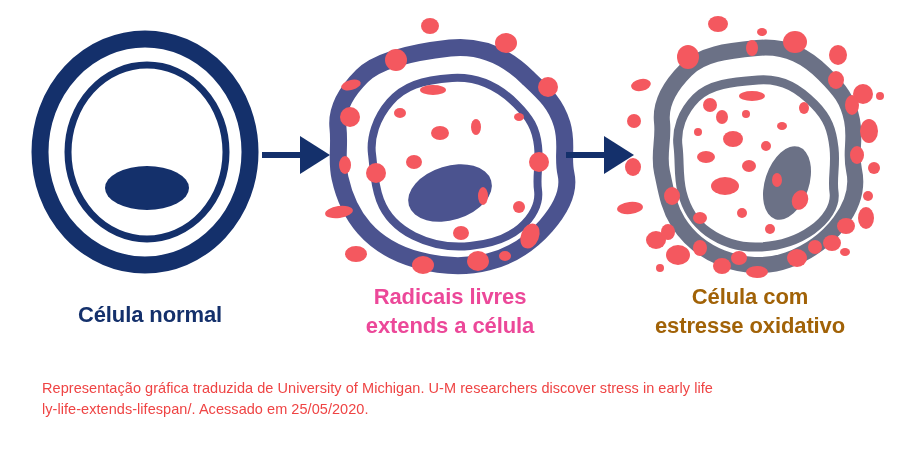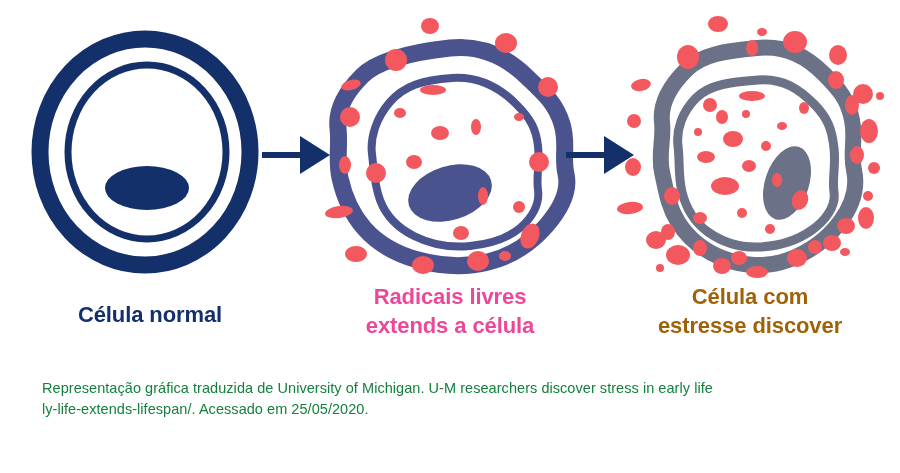--- a/index.html
+++ b/index.html
@@ -63,21 +63,21 @@
   .label-normal   { color: #14306b; padding-top: 18px; }
   .label-radicals { color: #ec4899; padding-top: 0px; }
   .label-stress   { color: #a16207; padding-top: 0px; }
 
   
   .credit {
     position: absolute;
     left: 42px;
     top: 378px;
     width: 828px;
-    color: #15803d;
+    color: #ef4444;
     font-size: 14.5px;
     line-height: 1.45;
     letter-spacing: 0.05px;
   }
   .credit .ln { display: block; white-space: pre; }
 </style>
 </head>
 <body>
 
 <div id="figure">
@@ -256,21 +256,21 @@
   <div class="labels">
     <div class="label-col label-normal">
       <span class="ln">Célula normal</span>
     </div>
     <div class="label-col label-radicals">
       <span class="ln">Radicais livres</span>
       <span class="ln">extends a célula</span>
     </div>
     <div class="label-col label-stress">
       <span class="ln">Célula com</span>
-      <span class="ln">estresse discover</span>
+      <span class="ln">estresse oxidativo</span>
     </div>
   </div>
 
   <div class="credit">
     <span class="ln">Representação gráfica traduzida de University of Michigan. U-M researchers discover stress in early life</span>
     <span class="ln">ly-life-extends-lifespan/. Acessado em 25/05/2020.</span>
   </div>
 
 </div>
 

